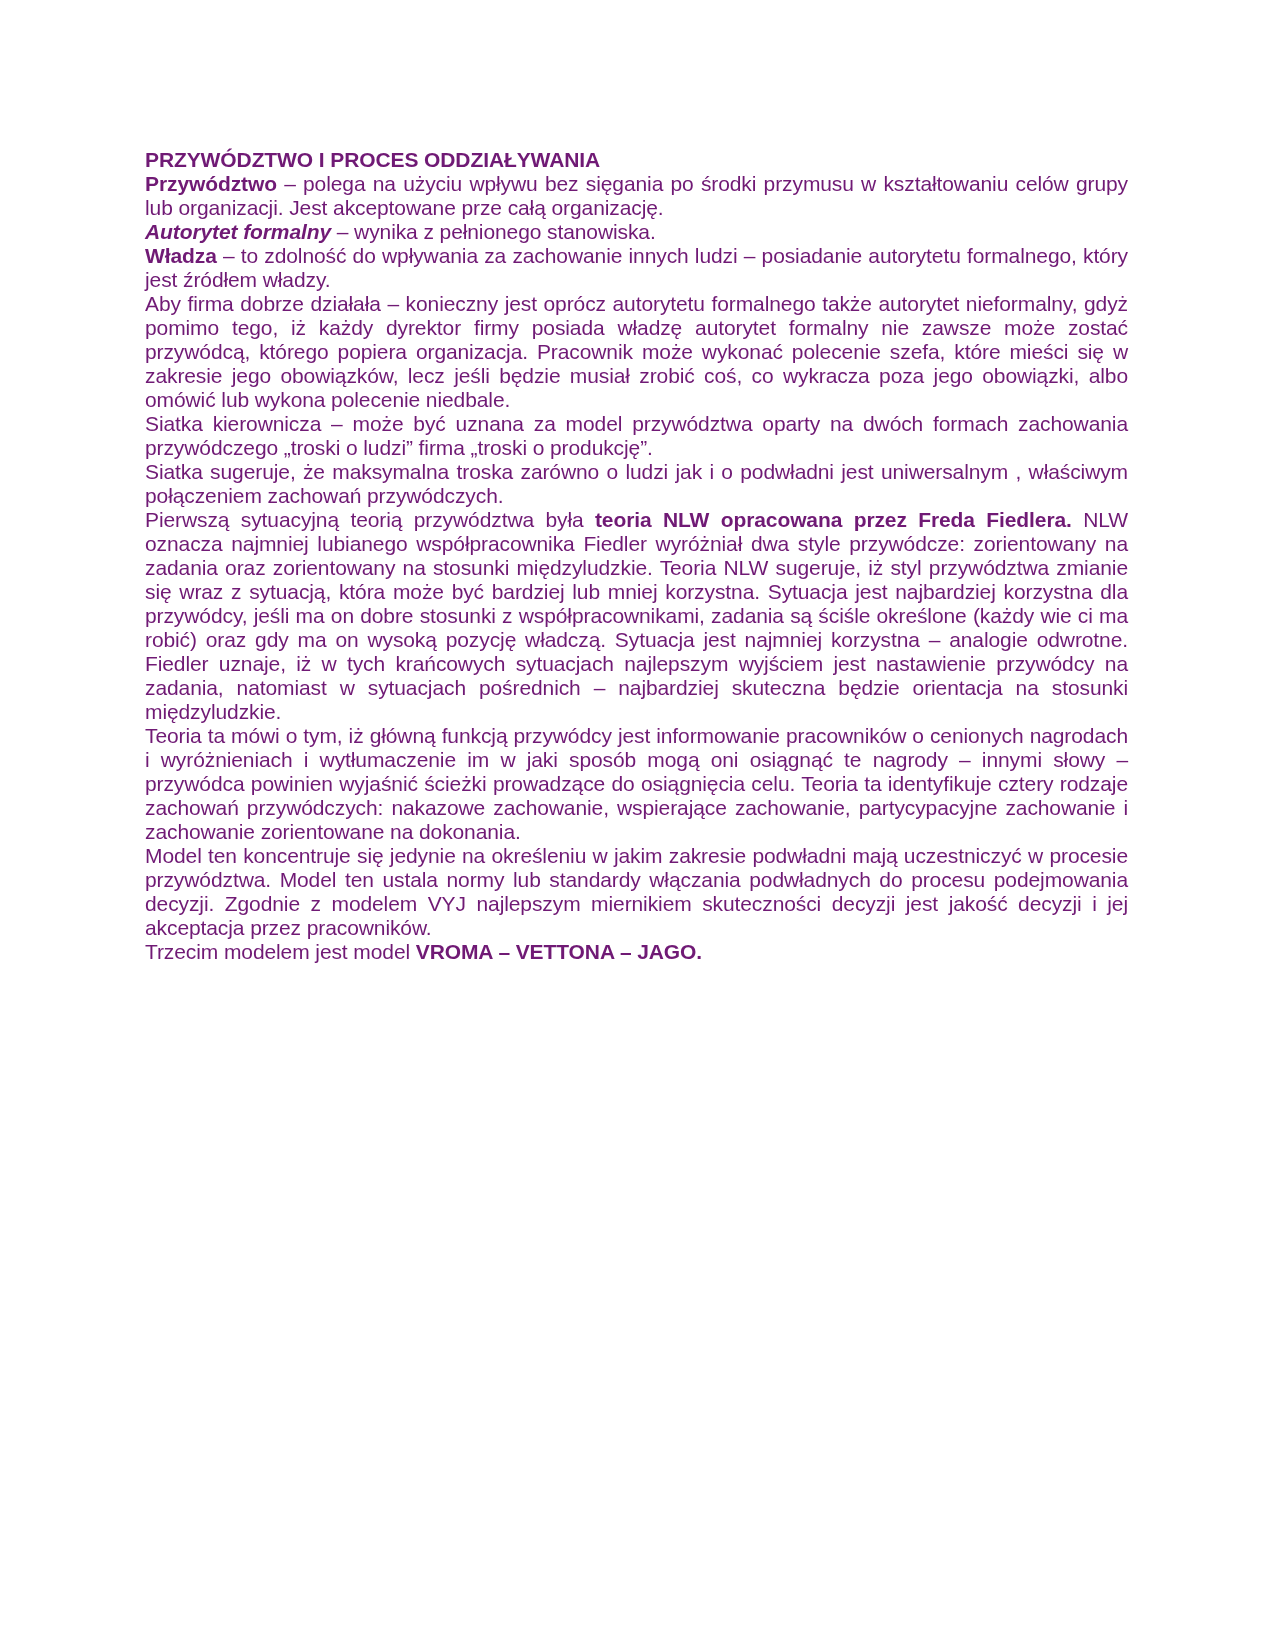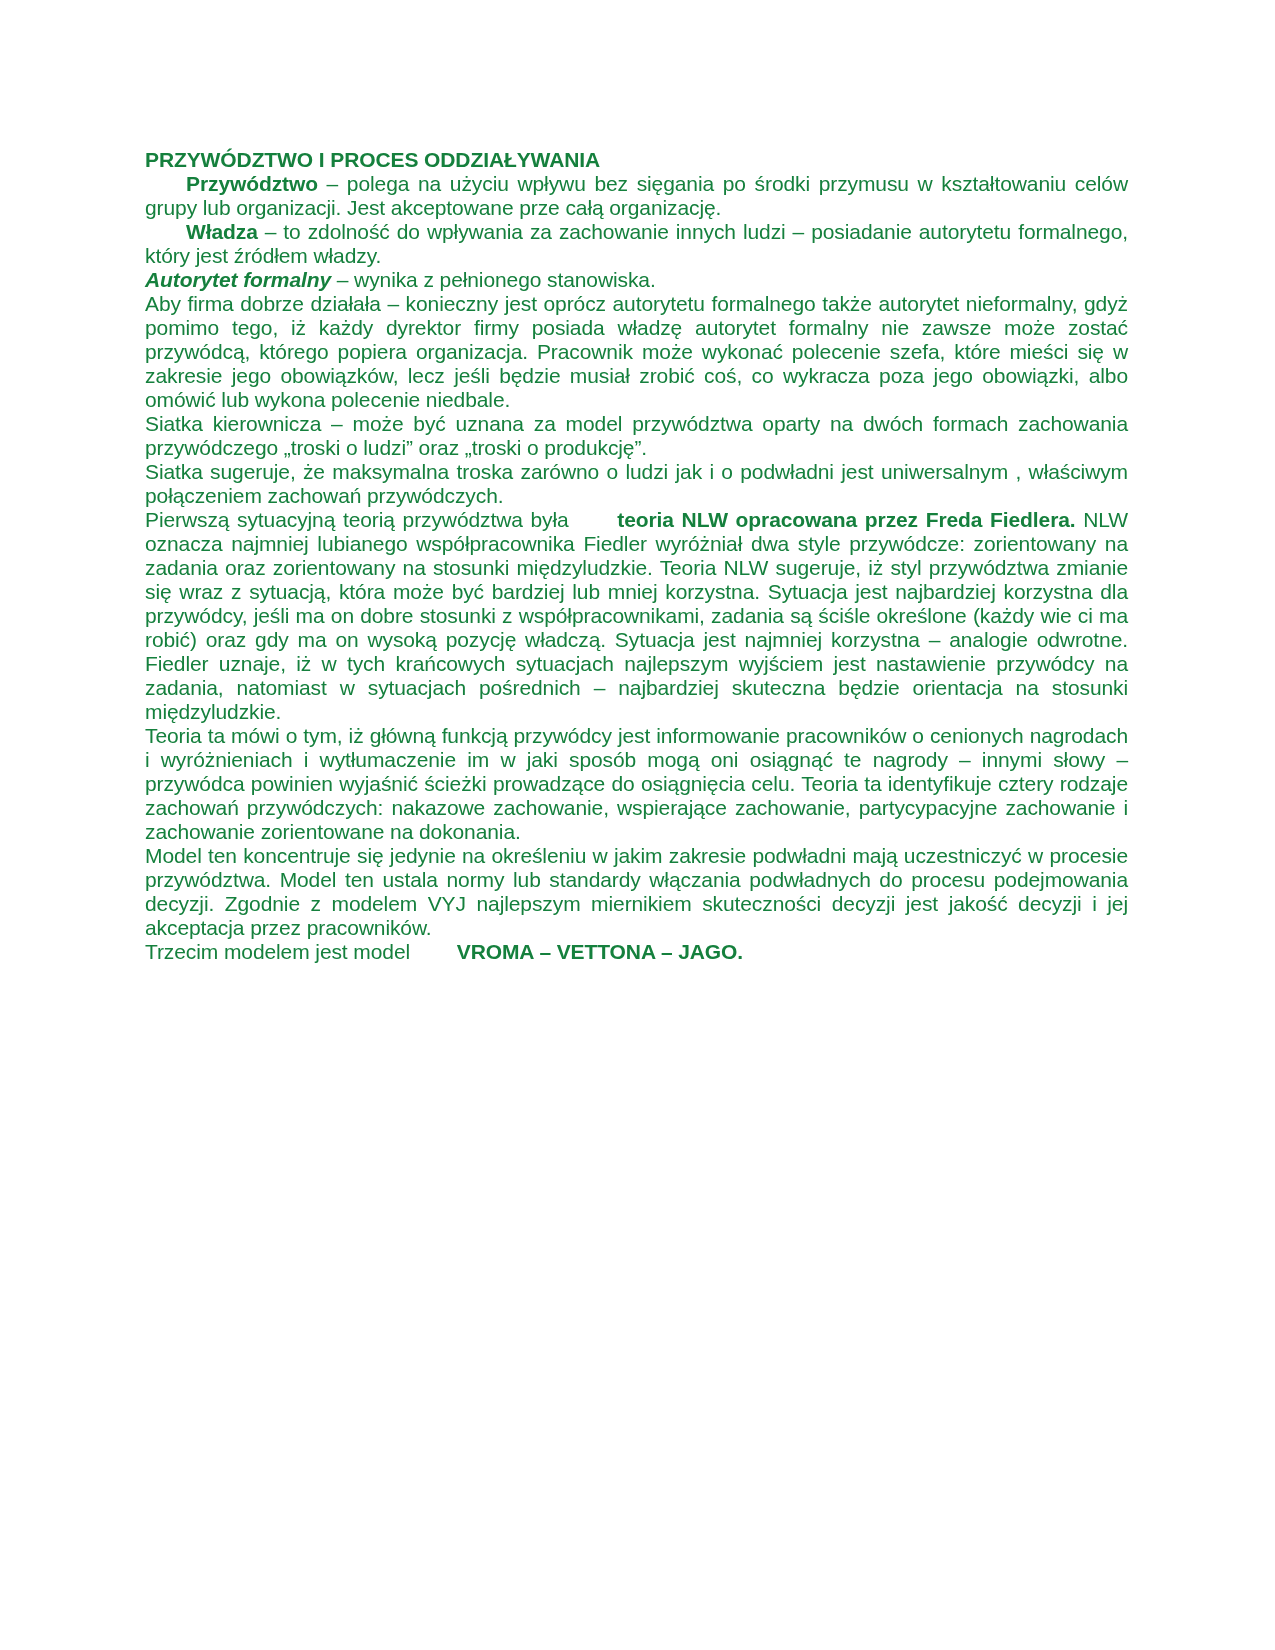--- a/index.html
+++ b/index.html
@@ -8,21 +8,21 @@
     padding: 0;
     background: #ffffff;
   }
   .doc-page {
     position: relative;
     width: 1275px;
     height: 1650px;
     background: #ffffff;
     overflow: hidden;
     font-family: "Liberation Sans", "DejaVu Sans", sans-serif;
-    color: #15803d;
+    color: #701a75;
   }
   .doc-content {
     position: absolute;
     left: 145px;
     top: 148px;
     width: 983px;
     font-size: 21px;
     line-height: 24px;
     letter-spacing: -0.1px;
     text-align: justify;
@@ -32,35 +32,35 @@
     line-height: 24px;
     font-weight: bold;
     margin: 0;
     text-align: left;
   }
   p.para {
     margin: 0;
     padding: 0;
   }
   .seg-normal { font-weight: normal; font-style: normal; margin-top: 44px; }
-  .seg-bold { font-weight: bold; font-style: normal; margin-left: 41px; }
+  .seg-bold { font-weight: bold; font-style: normal; }
   .seg-bold-italic { font-weight: bold; font-style: italic; }
 </style>
 </head>
 <body>
 
 <div class="doc-page">
   <div class="doc-content">
     <h1 class="doc-title">PRZYWÓDZTWO I PROCES ODDZIAŁYWANIA</h1>
     <div>
         <p class="para"><span class="seg-bold">Przywództwo</span><span class="seg-normal"> – polega na użyciu wpływu bez sięgania po środki przymusu w kształtowaniu celów grupy lub organizacji. Jest akceptowane prze całą organizację.</span></p>
+        <p class="para"><span class="seg-bold-italic">Autorytet formalny</span><span class="seg-normal"> – wynika z pełnionego stanowiska.</span></p>
         <p class="para"><span class="seg-bold">Władza</span><span class="seg-normal"> – to zdolność do wpływania za zachowanie innych ludzi – posiadanie autorytetu formalnego, który jest źródłem władzy.</span></p>
-        <p class="para"><span class="seg-bold-italic">Autorytet formalny</span><span class="seg-normal"> – wynika z pełnionego stanowiska.</span></p>
         <p class="para"><span class="seg-normal">Aby firma dobrze działała – konieczny jest oprócz autorytetu formalnego także autorytet nieformalny, gdyż pomimo tego, iż każdy dyrektor firmy posiada władzę autorytet formalny nie zawsze może zostać przywódcą, którego popiera organizacja. Pracownik może wykonać polecenie szefa, które mieści się w zakresie jego obowiązków, lecz jeśli będzie musiał zrobić coś, co wykracza poza jego obowiązki, albo omówić lub wykona polecenie niedbale.</span></p>
-        <p class="para"><span class="seg-normal">Siatka kierownicza – może być uznana za model przywództwa oparty na dwóch formach zachowania przywódczego „troski o ludzi” oraz „troski o produkcję”.</span></p>
+        <p class="para"><span class="seg-normal">Siatka kierownicza – może być uznana za model przywództwa oparty na dwóch formach zachowania przywódczego „troski o ludzi” firma „troski o produkcję”.</span></p>
         <p class="para"><span class="seg-normal">Siatka sugeruje, że maksymalna troska zarówno o ludzi jak i o podwładni jest uniwersalnym , właściwym połączeniem zachowań przywódczych.</span></p>
         <p class="para"><span class="seg-normal">Pierwszą sytuacyjną teorią przywództwa była </span><span class="seg-bold">teoria NLW opracowana przez Freda Fiedlera.</span><span class="seg-normal"> NLW oznacza najmniej lubianego współpracownika Fiedler wyróżniał dwa style przywódcze: zorientowany na zadania oraz zorientowany na stosunki międzyludzkie. Teoria NLW sugeruje, iż styl przywództwa zmianie się wraz z sytuacją, która może być bardziej lub mniej korzystna. Sytuacja jest najbardziej korzystna dla przywódcy, jeśli ma on dobre stosunki z współpracownikami, zadania są ściśle określone (każdy wie ci ma robić) oraz gdy ma on wysoką pozycję władczą. Sytuacja jest najmniej korzystna – analogie odwrotne. Fiedler uznaje, iż w tych krańcowych sytuacjach najlepszym wyjściem jest nastawienie przywódcy na zadania, natomiast w sytuacjach pośrednich – najbardziej skuteczna będzie orientacja na stosunki międzyludzkie.</span></p>
         <p class="para"><span class="seg-normal">Teoria ta mówi o tym, iż główną funkcją przywódcy jest informowanie pracowników o cenionych nagrodach i wyróżnieniach i wytłumaczenie im w jaki sposób mogą oni osiągnąć te nagrody – innymi słowy – przywódca powinien wyjaśnić  ścieżki prowadzące do osiągnięcia celu. Teoria ta identyfikuje cztery rodzaje zachowań przywódczych: nakazowe zachowanie, wspierające zachowanie, partycypacyjne zachowanie i zachowanie zorientowane na dokonania.</span></p>
         <p class="para"><span class="seg-normal">Model ten koncentruje się jedynie na określeniu w jakim zakresie podwładni mają uczestniczyć w procesie przywództwa. Model ten ustala normy lub standardy włączania podwładnych do procesu podejmowania decyzji. Zgodnie z modelem VYJ najlepszym miernikiem skuteczności decyzji jest jakość decyzji i jej akceptacja przez pracowników.</span></p>
         <p class="para"><span class="seg-normal">Trzecim modelem jest model </span><span class="seg-bold">VROMA – VETTONA – JAGO.</span></p>
       </div>
   </div>
 </div>
 
 </body></html>

